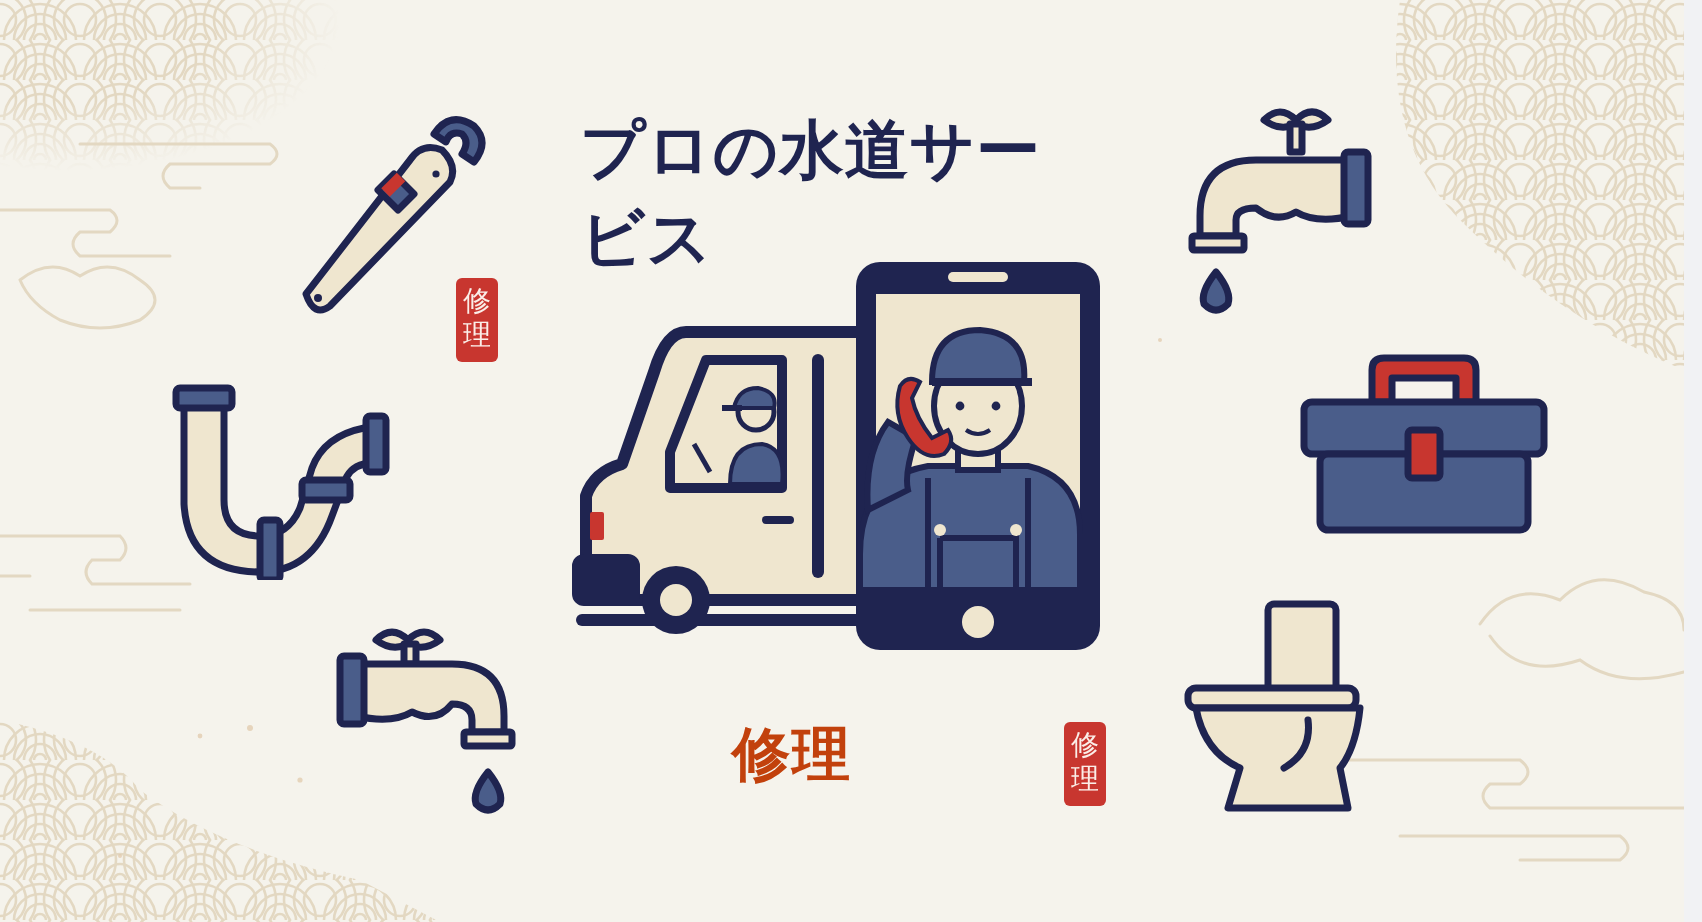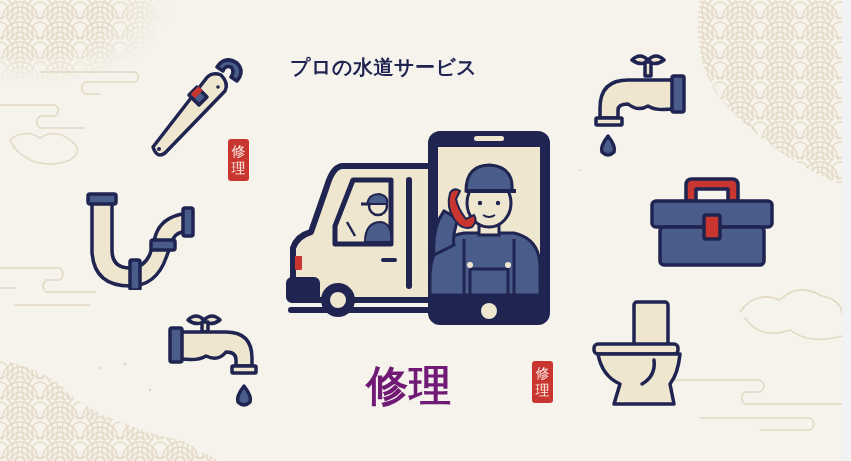--- a/index.html
+++ b/index.html
@@ -1,20 +1,20 @@
 <!DOCTYPE html>
 <html><head>
 <meta charset="utf-8">
 <style>
   html, body { margin: 0; padding: 0; }
   body { width: 851px; height: 461px; overflow: hidden; background: #f1f2f4; font-family: "DejaVu Sans", sans-serif; }
   .canvas { position: absolute; left: 0; top: 0; width: 842px; height: 461px; background: #f5f3ec; overflow: hidden; }
   .bg-svg { position: absolute; left: 0; top: 0; }
-  .title { position: absolute; left: 290px; top: 54px; width: 260px; text-align: left; font-size: 20px; font-weight: bold; color: #1f2450; letter-spacing: 0.5px; }
-  .big-label { position: absolute; left: 366px; top: 358px; font-size: 42px; font-weight: bold; color: #701a75; letter-spacing: 1px; }
+  .title { position: absolute; left: 290px; top: 54px; width: 260px; text-align: left; font-size: 32px; font-weight: bold; color: #1f2450; letter-spacing: 0.5px; }
+  .big-label { position: absolute; left: 366px; top: 358px; font-size: 29px; font-weight: bold; color: #c2410c; letter-spacing: 1px; }
   .seal { position: absolute; width: 21px; height: 42px; background: #c8362f; border-radius: 3px; color: #fbeee8; font-size: 14px; line-height: 17px; text-align: center; display: flex; flex-direction: column; align-items: center; justify-content: center; }
   .seal span { display: block; }
   .icon { position: absolute; }
   .side-strip { position: absolute; left: 842px; top: 0; width: 9px; height: 461px; background: #f1f2f4; }
 </style>
 </head>
 <body>
 
 <div class="canvas">
 

